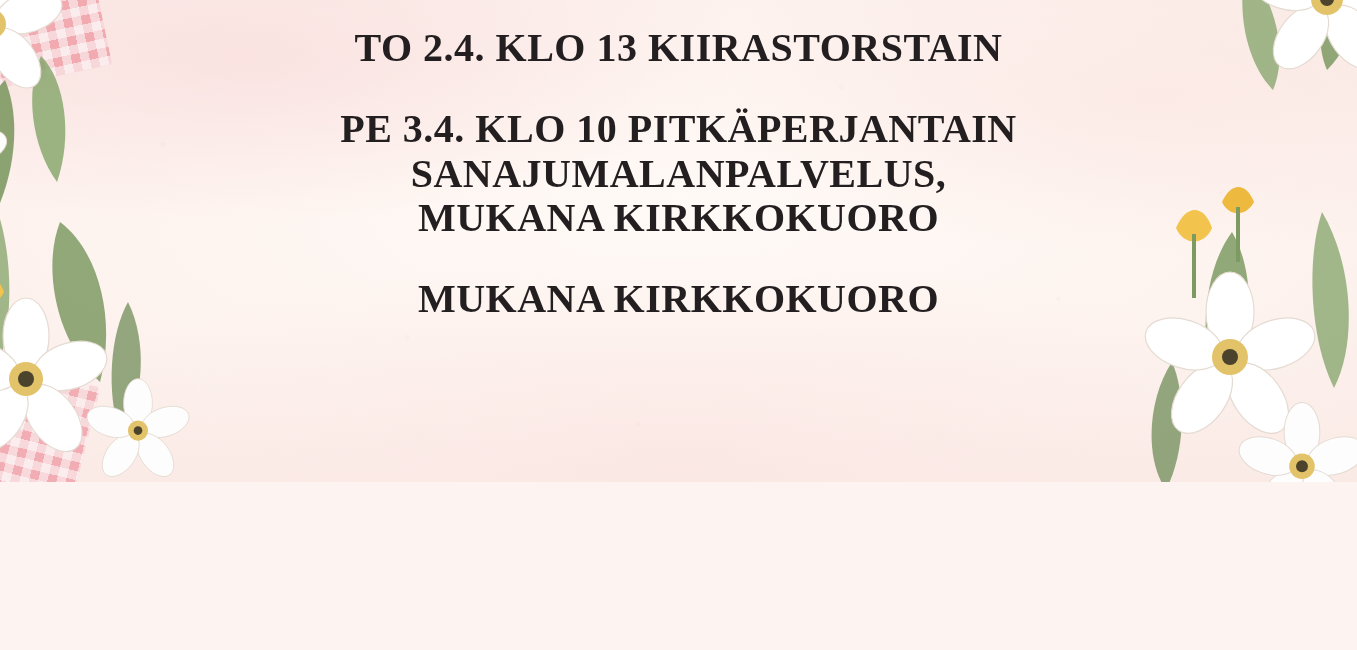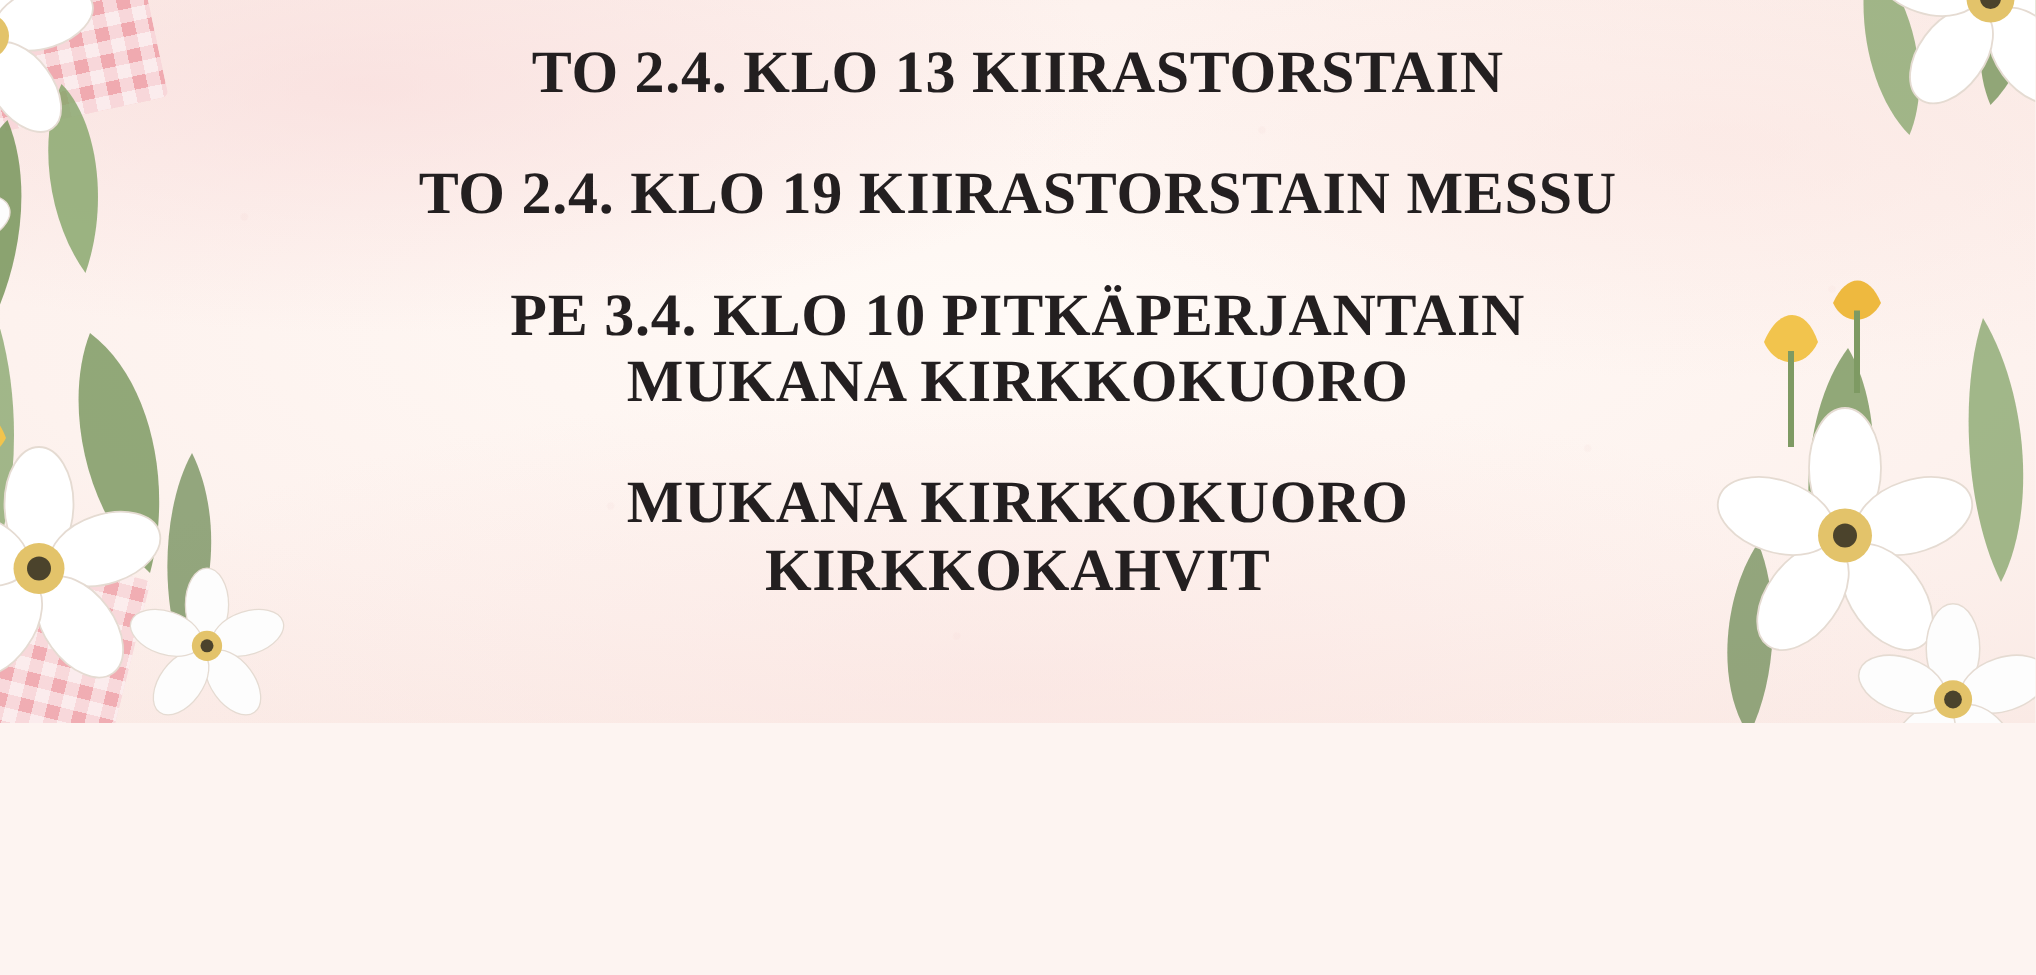--- a/index.html
+++ b/index.html
@@ -235,29 +235,26 @@
       <circle cx="0" cy="-2" r="7" fill="#4b432c"></circle>
     </g>
   </svg>
 
   <div class="content">
 
     <div class="event">
       <span class="line">TO 2.4. KLO 13 KIIRASTORSTAIN</span>
     </div>
 
-    <div class="event">
-      <span class="line">TO 2.4. KLO 19 KIIRASTORSTAIN MESSU</span>
-    </div>
 
     <div class="event">
       <span class="line">PE 3.4. KLO 10 PITKÄPERJANTAIN</span>
+      <span class="line">SANAJUMALANPALVELUS,</span>
       <span class="line">MUKANA KIRKKOKUORO</span>
     </div>
 
     <div class="event">
       <span class="line">MUKANA KIRKKOKUORO</span>
-      <span class="line">KIRKKOKAHVIT</span>
     </div>
 
 
   </div>
 </div>
 
 </body></html>

